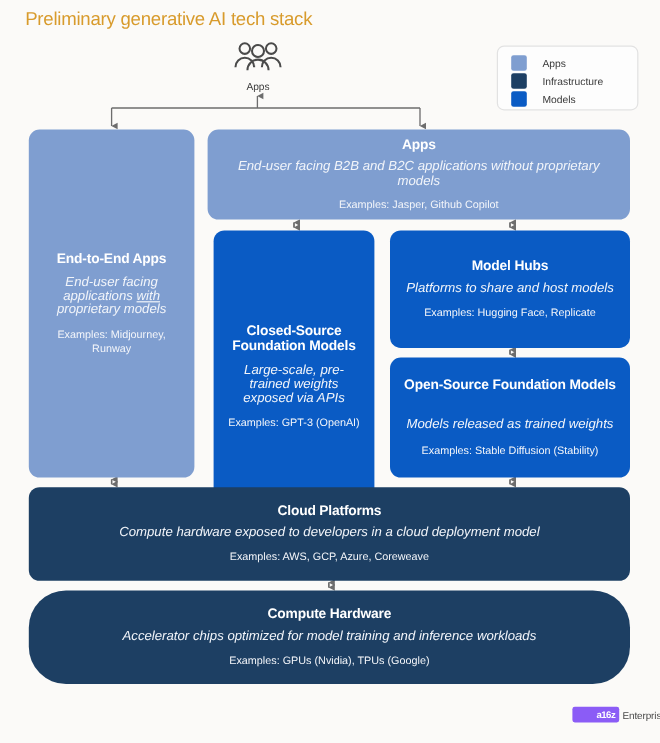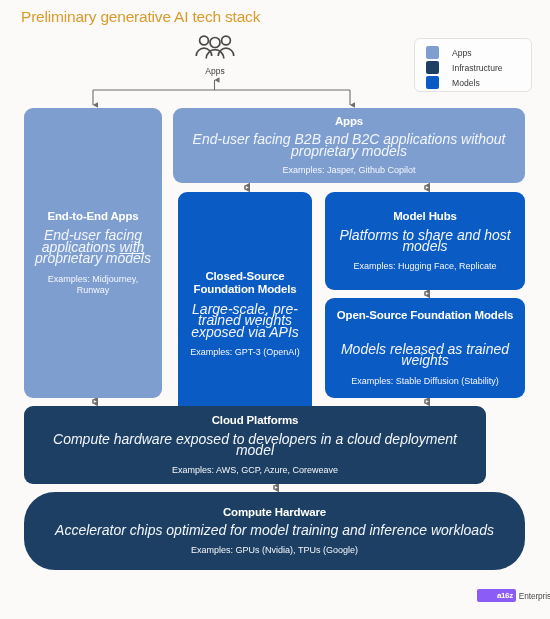--- a/index.html
+++ b/index.html
@@ -47,35 +47,35 @@
   .box {
     position: absolute; border-radius: 9px; color: #ffffff;
     text-align: center; padding: 0 9px;
     display: flex; flex-direction: column; justify-content: center;
   }
   .box .bx-title {
     font-weight: bold; font-size: 11.5px; line-height: 13.5px;
     letter-spacing: -0.15px;
   }
   .box .bx-desc {
-    font-style: italic; font-size: 14px; line-height: 11.5px;
+    font-style: italic; font-size: 11px; line-height: 11.5px;
     margin-top: 7px; color: #f2f5fa;
   }
   .box .bx-ex {
     font-size: 9px; line-height: 11.5px; margin-top: 9px; color: #f4f6fa;
   }
   .u { text-decoration: underline; }
 
   
   #box-e2e      { left: 24px;  top: 108px; width: 138px; height: 290px; }
   #box-apps     { left: 173px; top: 108px; width: 352px; height: 75px;  }
   #box-closed   { left: 178px; top: 192px; width: 134px; height: 244px; }
   #box-hubs     { left: 325px; top: 192px; width: 200px; height: 98px;  }
   #box-open     { left: 325px; top: 298px; width: 200px; height: 100px; }
-  #box-cloud    { left: 24px;  top: 406px; width: 462px; height: 78px;  }
+  #box-cloud    { left: 24px;  top: 406px; width: 501px; height: 78px;  }
   #box-compute  { left: 24px;  top: 492px; width: 501px; height: 78px; border-radius: 31px;  }
 
   #box-apps .bx-desc, #box-hubs .bx-desc,
   #box-cloud .bx-desc, #box-compute .bx-desc { margin-top: 6px; }
   #box-apps .bx-ex, #box-hubs .bx-ex,
   #box-cloud .bx-ex, #box-compute .bx-ex { margin-top: 8px; }
   #box-open .bx-desc { margin-top: 21px; }
 
   
   .conn { position: absolute; pointer-events: none; }

